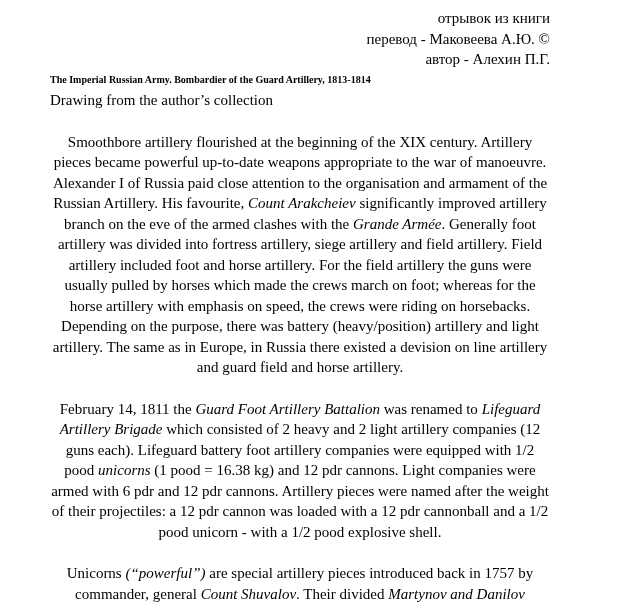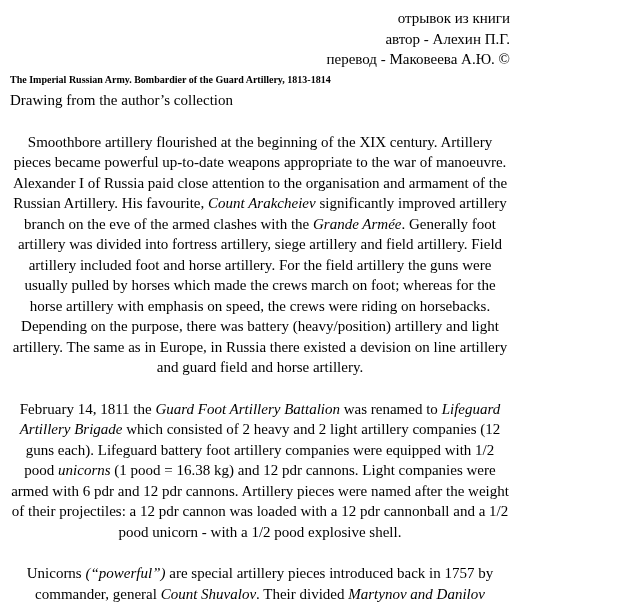--- a/index.html
+++ b/index.html
@@ -12,20 +12,21 @@
     width: 520px;
     height: 608px;
     box-sizing: border-box;
     padding: 8px 10px 0 10px;
     overflow: hidden;
     background: #ffffff;
     color: #000000;
     font-family: "Liberation Serif", "DejaVu Serif", serif;
     font-size: 15px;
     line-height: 20.5px;
+    margin-left: 40px;
   }
   .header-block {
     text-align: right;
   }
   .hline {
     white-space: nowrap;
   }
   .title {
     font-size: 10px;
     font-weight: bold;
@@ -47,22 +48,22 @@
     font-style: italic;
   }
 </style>
 </head>
 <body>
 
 <div class="page">
 
   <div class="header-block">
     <div class="hline">отрывок из книги</div>
+    <div class="hline">перевод - Маковеева А.Ю. ©</div>
     <div class="hline">автор - Алехин П.Г.</div>
-    <div class="hline">перевод - Маковеева А.Ю. ©</div>
   </div>
 
   <h1 class="title">The Imperial Russian Army. Bombardier of the Guard Artillery, 1813-1814</h1>
   <div class="subtitle">Drawing from the author’s collection</div>
 
   <p class="para"><span>Smoothbore artillery flourished at the beginning of the XIX century. Artillery pieces became powerful up-to-date weapons appropriate to the war of manoeuvre. Alexander I of Russia paid close attention to the organisation and armament of the Russian Artillery. His favourite, </span><span class="italic">Count Arakcheiev</span><span> significantly improved artillery branch on the eve of the armed clashes with the </span><span class="italic">Grande Armée</span><span>. Generally foot artillery was divided into fortress artillery, siege artillery and field artillery. Field artillery included foot and horse artillery. For the field artillery the guns were usually pulled by horses which made the crews march on foot; whereas for the horse artillery with emphasis on speed, the crews were riding on horsebacks. Depending on the purpose, there was battery (heavy/position) artillery and light artillery. The same as in Europe, in Russia there existed a devision on line artillery and guard field and horse artillery.</span></p>
   <p class="para"><span>February 14, 1811 the </span><span class="italic">Guard Foot Artillery Battalion</span><span> was renamed to </span><span class="italic">Lifeguard Artillery Brigade</span><span> which consisted of 2 heavy and 2 light artillery companies (12 guns each). Lifeguard battery foot artillery companies were equipped with 1/2 pood </span><span class="italic">unicorns</span><span> (1 pood = 16.38 kg) and 12 pdr cannons. Light companies were armed with 6 pdr and 12 pdr cannons. Artillery pieces were named after the weight of their projectiles: a 12 pdr cannon was loaded with a 12 pdr cannonball and a 1/2 pood unicorn - with a 1/2 pood explosive shell.</span></p>
   <p class="para last"><span>Unicorns </span><span class="italic">(“powerful”)</span><span> are special artillery pieces introduced back in 1757 by commander, general </span><span class="italic">Count Shuvalov</span><span>. Their divided </span><span class="italic">Martynov and Danilov</span><span> explosive to</span></p>
 
 </div>

